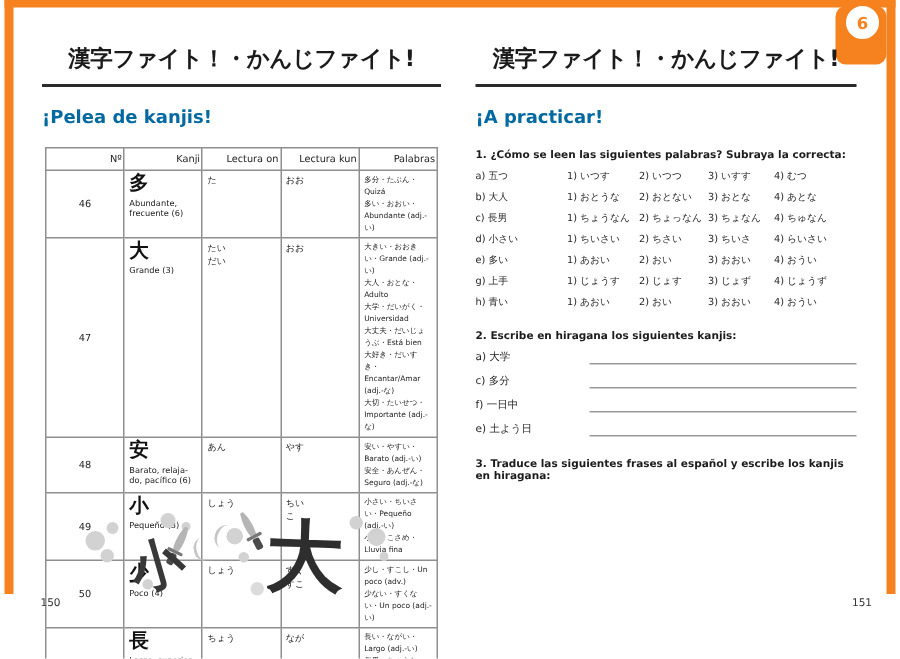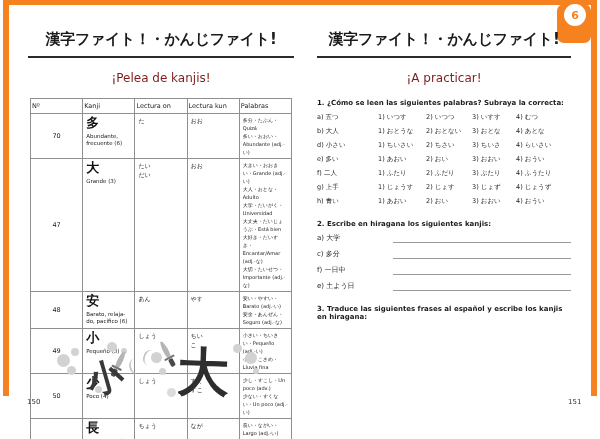--- a/index.html
+++ b/index.html
@@ -19,28 +19,28 @@
     display:flex;align-items:center;justify-content:center;
   }
   
   .page{position:absolute;top:30px;}
   .page-left{left:28px;width:266px;}
   .page-right{left:307px;width:272px;padding:0 8px 0 10px;box-sizing:border-box;}
   .page-title{
     font-size:15px;font-weight:bold;text-align:center;color:#1b1b1b;
     padding-bottom:7px;border-bottom:2.5px solid #2b2b2b;white-space:nowrap;letter-spacing:-0.3px;
   }
-  .subtitle{color:#7f1d1d;font-weight:normal;font-size:12px;text-align:center;margin-top:13px;}
+  .subtitle{color:#0369a1;font-weight:bold;font-size:12px;margin-top:13px;}
   .pagenum{position:absolute;font-size:7px;color:#333;}
   .pagenum-left{left:27px;top:398px;}
   .pagenum-right{left:568px;top:398px;}
   
   table.kanji{border-collapse:collapse;table-layout:fixed;width:262px;margin:13px auto 0 auto;}
   table.kanji th,table.kanji td{border:1px solid #8f8f8f;}
-  table.kanji th{font-size:6.5px;font-weight:normal;padding:3px 1px;text-align:left;color:#222;}
+  table.kanji th{font-size:6.5px;font-weight:normal;padding:3px 1px;text-align:right;color:#222;}
   td.c-num{font-size:6.5px;text-align:center;vertical-align:middle;color:#222;}
   td.c-kanji{vertical-align:top;padding:2px 3px;}
   .big-kanji{font-size:13px;font-weight:bold;line-height:1.15;color:#111;}
   .gloss{font-size:5.5px;line-height:1.35;color:#222;margin-top:2px;white-space:pre-line;}
   td.c-read{font-size:6px;vertical-align:top;padding:2px 3px;white-space:pre-line;line-height:1.5;color:#222;}
   td.c-words{font-size:5px;vertical-align:top;padding:2px 3px;white-space:pre-line;line-height:1.6;color:#222;}
   
   .illus{position:absolute;left:55px;top:346px;width:215px;height:60px;}
   .illus *{position:absolute;}
   .fighter{font-weight:bold;color:#383838;line-height:1;}
@@ -94,21 +94,21 @@
         <tr id="kanji-head-row">
           <th>Nº</th>
           <th>Kanji</th>
           <th>Lectura on</th>
           <th>Lectura kun</th>
           <th>Palabras</th>
         </tr>
       </thead>
     <tbody id="kanji-tbody">
         <tr>
-          <td class="c-num">70</td>
+          <td class="c-num">46</td>
           <td class="c-kanji">
             <div class="big-kanji">多</div>
             <div class="gloss">Abundante,
 frecuente (6)</div>
           </td>
           <td class="c-read">た</td>
           <td class="c-read">おお</td>
           <td class="c-words">多分・たぶん・Quizá
 多い・おおい・Abundante (adj.-い)</td>
         </tr>
@@ -224,41 +224,41 @@
         <span class="ex1-opt">4) むつ</span>
       </div>
       <div class="ex1-row">
         <span class="ex1-label">b) 大人</span>
         <span class="ex1-opt">1) おとうな</span>
         <span class="ex1-opt">2) おとない</span>
         <span class="ex1-opt">3) おとな</span>
         <span class="ex1-opt">4) あとな</span>
       </div>
       <div class="ex1-row">
+        <span class="ex1-label">c) 長男</span>
+        <span class="ex1-opt">1) ちょうなん</span>
+        <span class="ex1-opt">2) ちょっなん</span>
+        <span class="ex1-opt">3) ちょなん</span>
+        <span class="ex1-opt">4) ちゅなん</span>
+      </div>
+      <div class="ex1-row">
         <span class="ex1-label">d) 小さい</span>
         <span class="ex1-opt">1) ちいさい</span>
         <span class="ex1-opt">2) ちさい</span>
         <span class="ex1-opt">3) ちいさ</span>
         <span class="ex1-opt">4) らいさい</span>
       </div>
       <div class="ex1-row">
         <span class="ex1-label">e) 多い</span>
         <span class="ex1-opt">1) あおい</span>
         <span class="ex1-opt">2) おい</span>
         <span class="ex1-opt">3) おおい</span>
         <span class="ex1-opt">4) おうい</span>
       </div>
       <div class="ex1-row">
-        <span class="ex1-label">f) 二人</span>
-        <span class="ex1-opt">1) ふたり</span>
-        <span class="ex1-opt">2) ふだり</span>
-        <span class="ex1-opt">3) ぶたり</span>
-        <span class="ex1-opt">4) ふうたり</span>
-      </div>
-      <div class="ex1-row">
         <span class="ex1-label">g) 上手</span>
         <span class="ex1-opt">1) じょうす</span>
         <span class="ex1-opt">2) じょす</span>
         <span class="ex1-opt">3) じょず</span>
         <span class="ex1-opt">4) じょうず</span>
       </div>
       <div class="ex1-row">
         <span class="ex1-label">h) 青い</span>
         <span class="ex1-opt">1) あおい</span>
         <span class="ex1-opt">2) おい</span>

